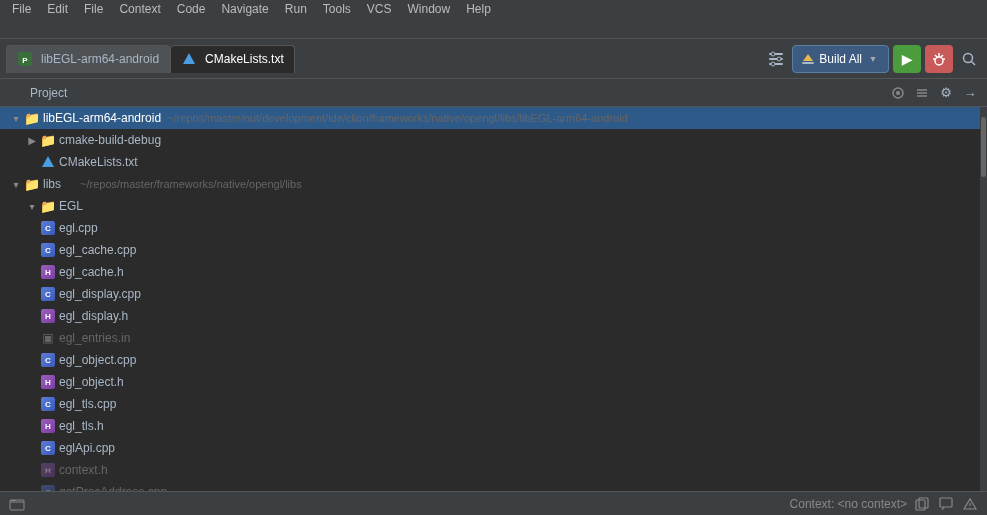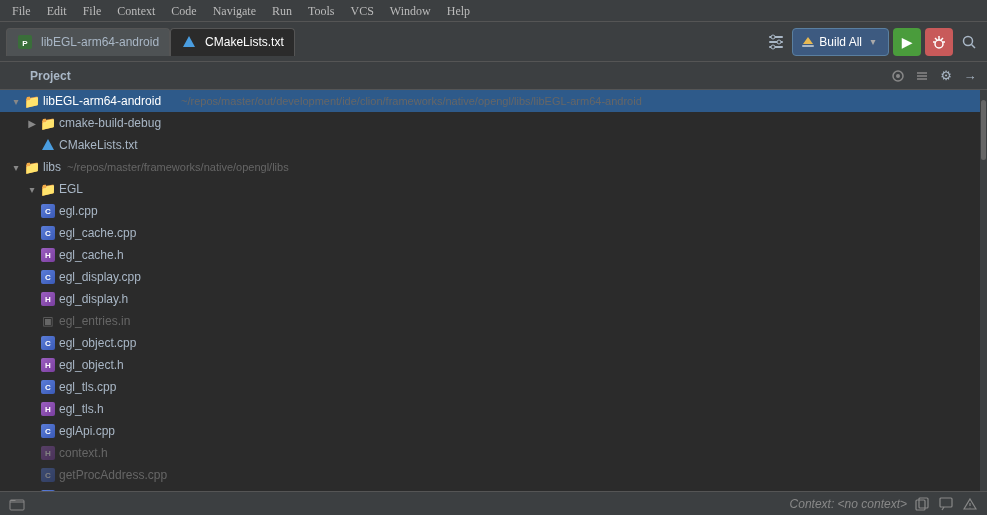--- a/index.html
+++ b/index.html
@@ -12,26 +12,25 @@
       height: 515px;
       overflow: hidden;
       display: flex;
       flex-direction: column;
     }
 
     
     .menubar {
       background: #3c3f41;
       display: flex;
-      align-items: flex-end;
-      height: 22px;
+      align-items: flex-start;
+      height: 39px;
       border-bottom: 1px solid #555;
       padding: 0 4px;
       flex-shrink: 0;
-      font-family: Liberation Serif, serif;
     }
     .menubar-item {
       padding: 2px 8px;
       color: #bbbbbb;
       cursor: pointer;
       font-size: 12px;
     }
 
     
     .toolbar {
@@ -150,21 +149,21 @@
       align-items: center;
       height: 28px;
       border-bottom: 1px solid #555;
       padding: 0 6px;
       flex-shrink: 0;
       gap: 6px;
     }
     .second-bar-label {
       color: #a9b7c6;
       font-size: 12px;
-      font-weight: bold;
+      font-weight: normal;
       padding-left: 24px;
     }
     .second-bar-icons {
       display: flex;
       gap: 2px;
       margin-left: auto;
     }
     .sb-icon {
       width: 22px;
       height: 22px;
@@ -258,21 +257,21 @@
       background: #3c3f41;
       display: flex;
       align-items: center;
       height: 24px;
       border-top: 1px solid #555;
       padding: 0 8px;
       flex-shrink: 0;
       justify-content: space-between;
     }
     .statusbar-left { display: flex; align-items: center; gap: 6px; }
-    .statusbar-right { display: flex; align-items: center; gap: 6px; color: #888; font-style: italic; }
+    .statusbar-right { display: flex; align-items: center; gap: 6px; color: #888; }
     .status-icon {
       width: 18px;
       height: 18px;
       display: flex;
       align-items: center;
       justify-content: center;
       cursor: pointer;
       font-size: 12px;
       color: #888;
     }
@@ -404,21 +403,21 @@
 </div>
 
 <div class="main-content">
   <div class="tree-panel">
 
     <div class="tree-item selected">
       <span class="indent" style="width:4px"></span>
       <span class="expand-icon">▾</span>
       <span class="file-icon icon-folder">📁</span>
       <span>libEGL-arm64-android</span>
-      <span style="color:#666; margin-left:20px; font-size:11px">~/repos/master/out/development/ide/clion/frameworks/native/opengl/libs/libEGL-arm64-android</span>
+      <span style="color:#666; margin-left:6px; font-size:11px">~/repos/master/out/development/ide/clion/frameworks/native/opengl/libs/libEGL-arm64-android</span>
     </div>
 
     <div class="tree-item">
       <span class="indent" style="width:20px"></span>
       <span class="expand-icon">▶</span>
       <span class="file-icon" style="color:#c8a040; font-size:13px">📁</span>
       <span>cmake-build-debug</span>
     </div>
 
     <div class="tree-item">
@@ -429,21 +428,21 @@
         </svg>
       </span>
       <span>CMakeLists.txt</span>
     </div>
 
     <div class="tree-item">
       <span class="indent" style="width:4px"></span>
       <span class="expand-icon">▾</span>
       <span class="file-icon icon-folder">📁</span>
       <span>libs</span>
-      <span style="color:#666; margin-left:6px; font-size:11px">~/repos/master/frameworks/native/opengl/libs</span>
+      <span style="color:#666; margin-left:19px; font-size:11px">~/repos/master/frameworks/native/opengl/libs</span>
     </div>
 
     <div class="tree-item">
       <span class="indent" style="width:20px"></span>
       <span class="expand-icon">▾</span>
       <span class="file-icon icon-folder">📁</span>
       <span>EGL</span>
     </div>
 
     <div class="tree-item">

